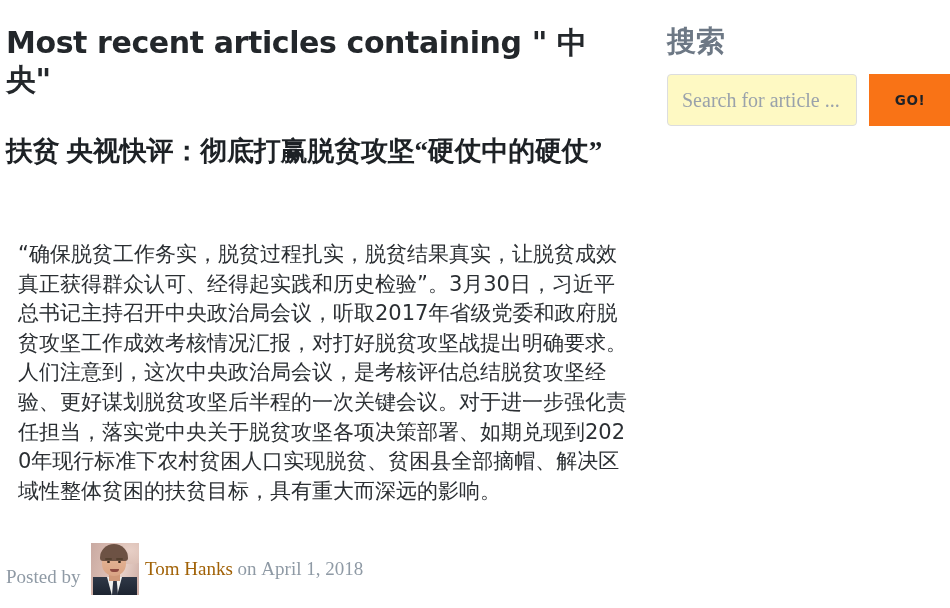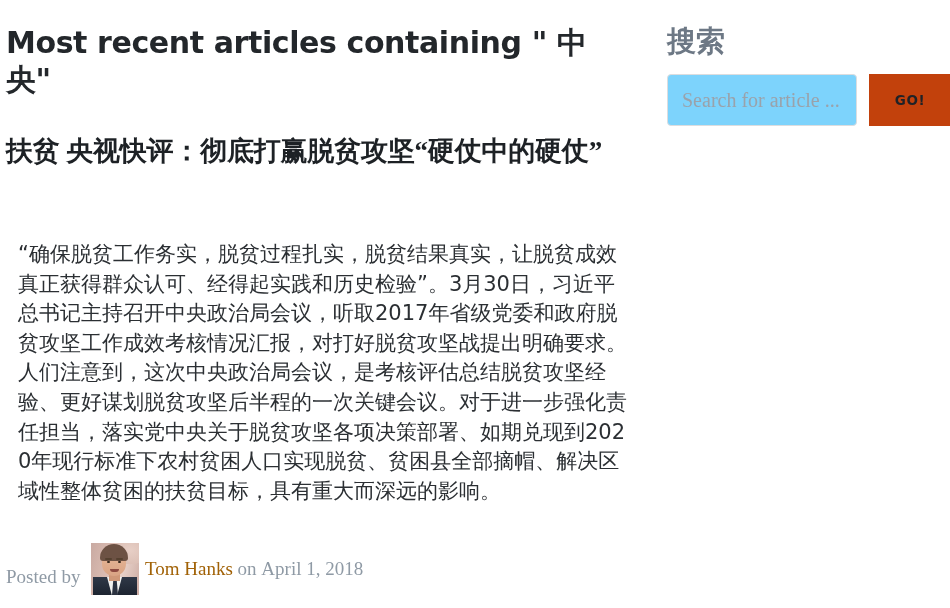--- a/index.html
+++ b/index.html
@@ -189,38 +189,38 @@
     display: flex;
     align-items: stretch;
   }
   .search-input {
     box-sizing: border-box;
     width: 190px;
     height: 52px;
     padding: 0 14px;
     border: 1px solid #dcdddf;
     border-radius: 4px;
-    background: #7dd3fc;
+    background: #fef9c3;
     font-family: "Liberation Serif", serif;
     font-size: 20px;
     color: #2b2f33;
     outline: none;
   }
   .search-input::placeholder {
     color: #9aa2ab;
     font-family: "Liberation Serif", serif;
     font-size: 20px;
   }
   .search-submit {
     box-sizing: border-box;
     width: 98px;
     height: 52px;
     margin-left: 12px;
     border: none;
-    background: #c2410c;
+    background: #f97316;
     color: #1f2227;
     font-family: "DejaVu Sans", sans-serif;
     font-weight: 700;
     font-size: 13.5px;
     letter-spacing: 0.6px;
     cursor: pointer;
   }
 </style>
 </head>
 <body>

